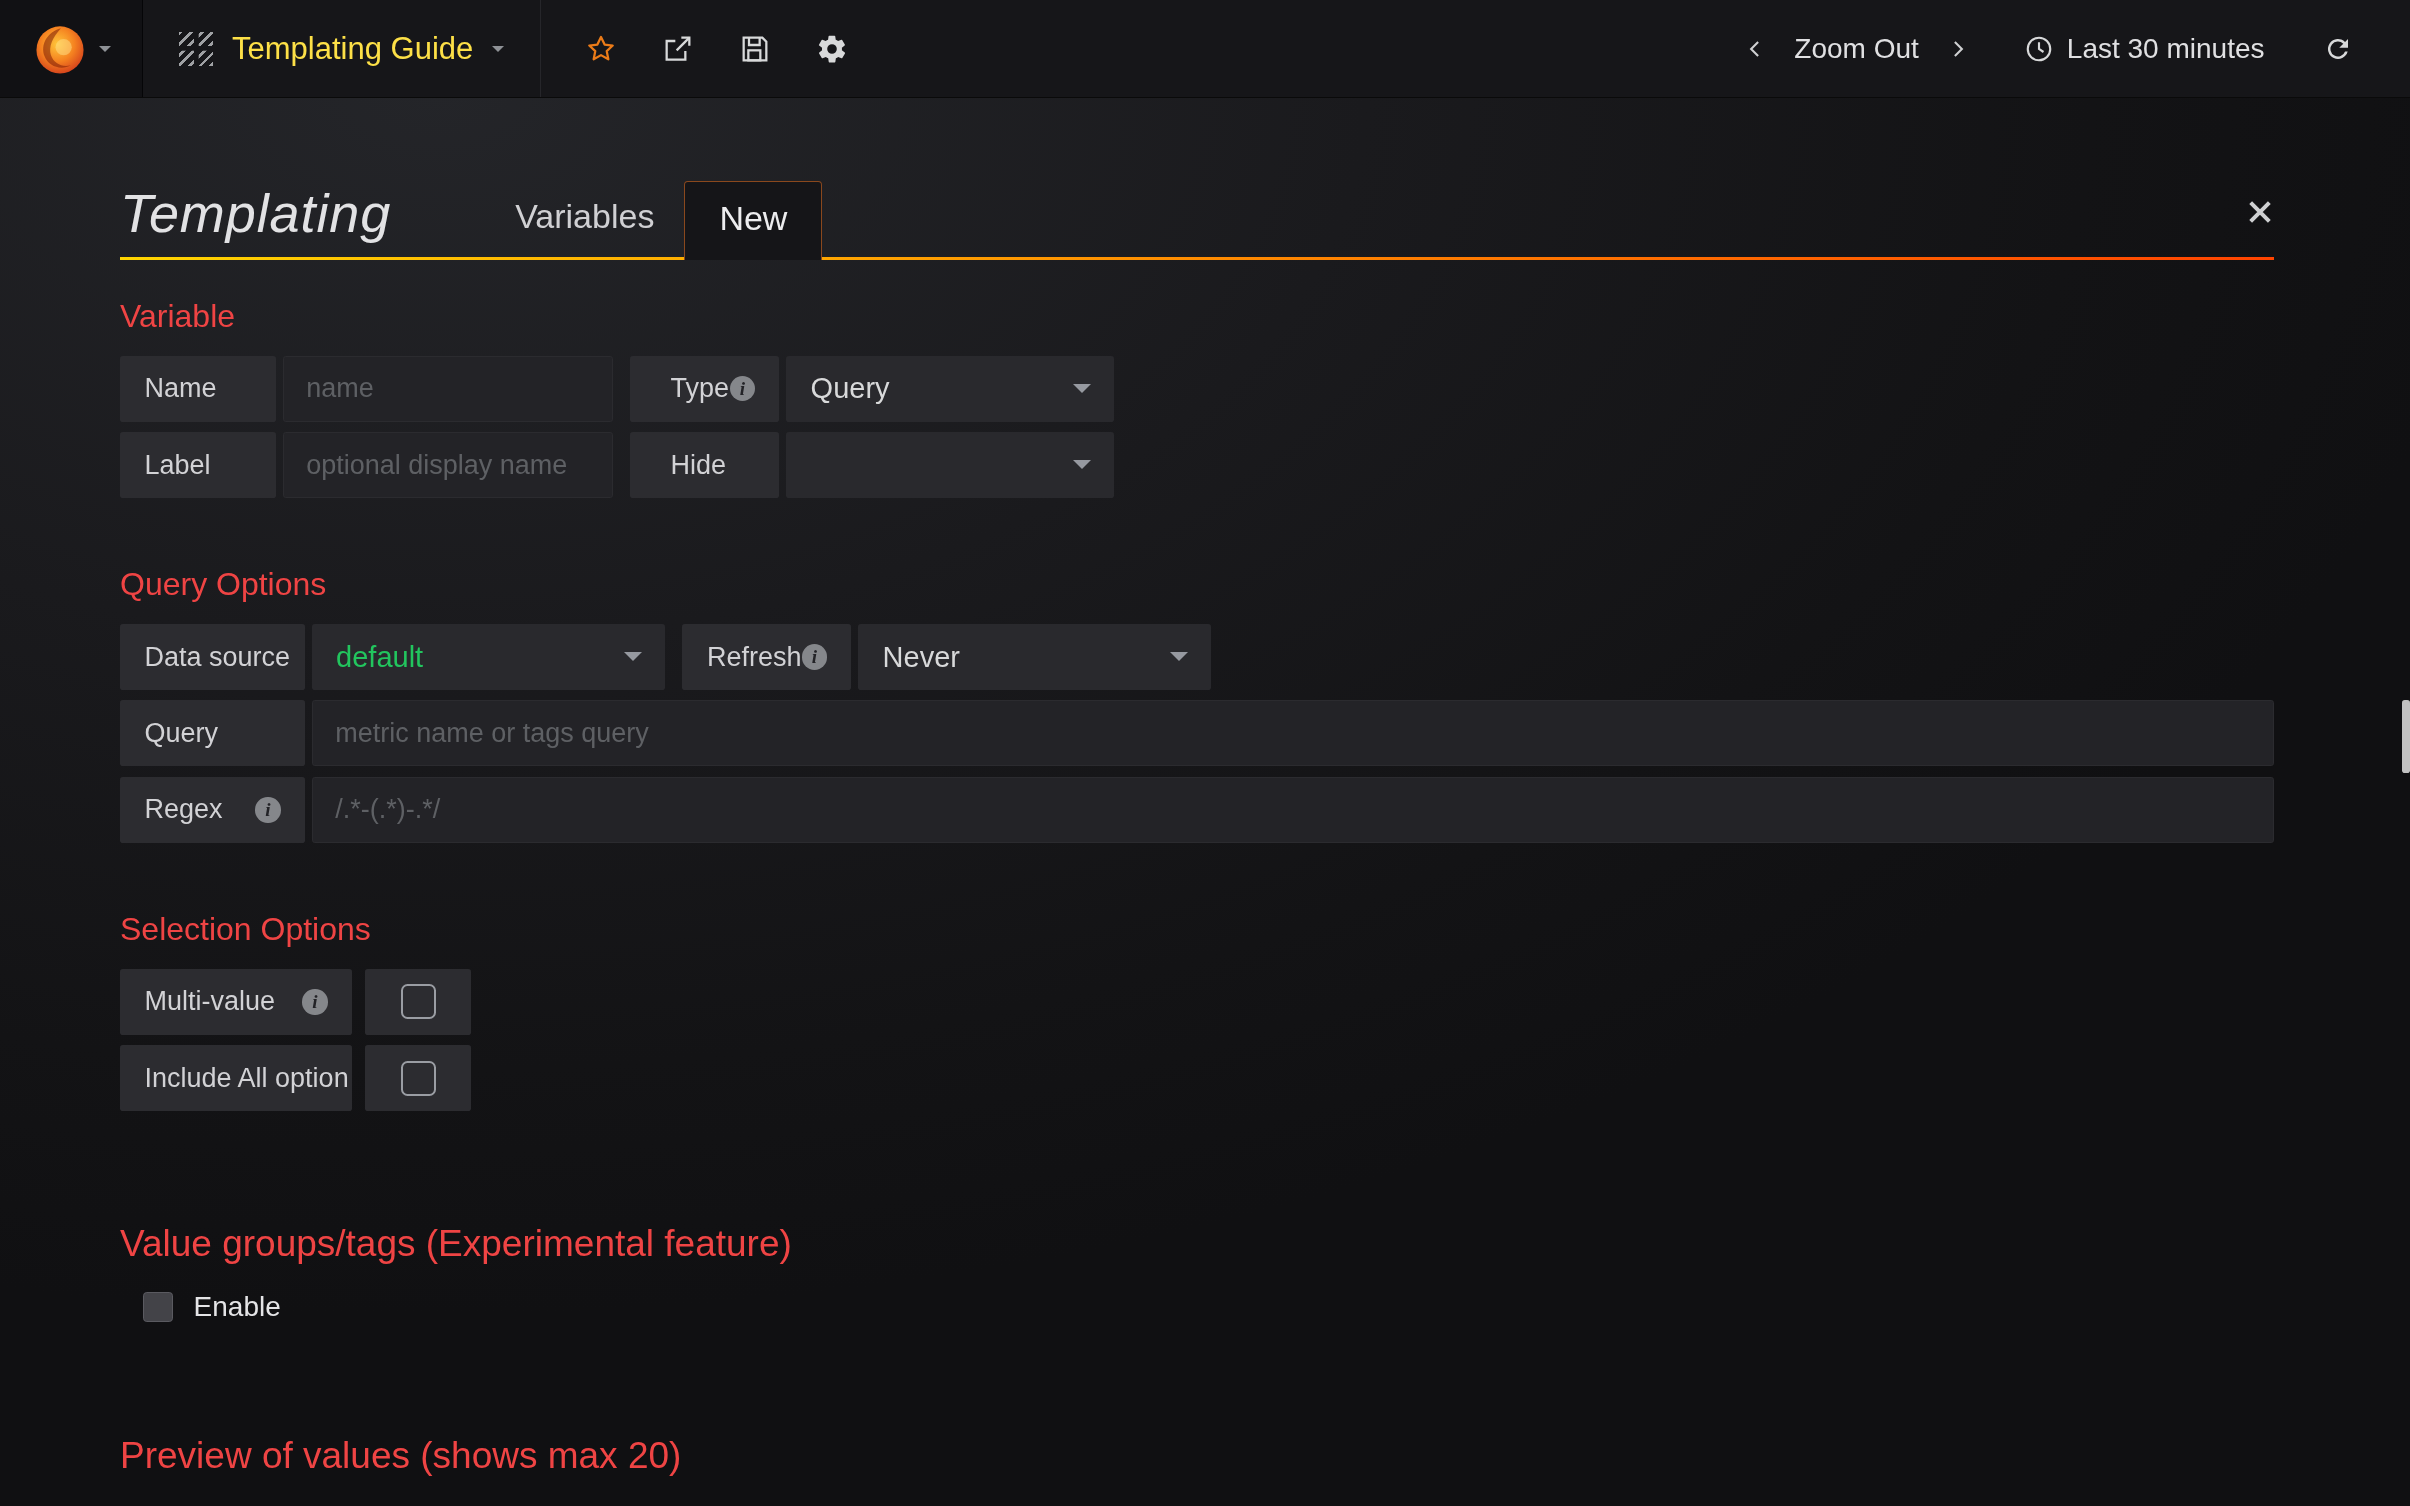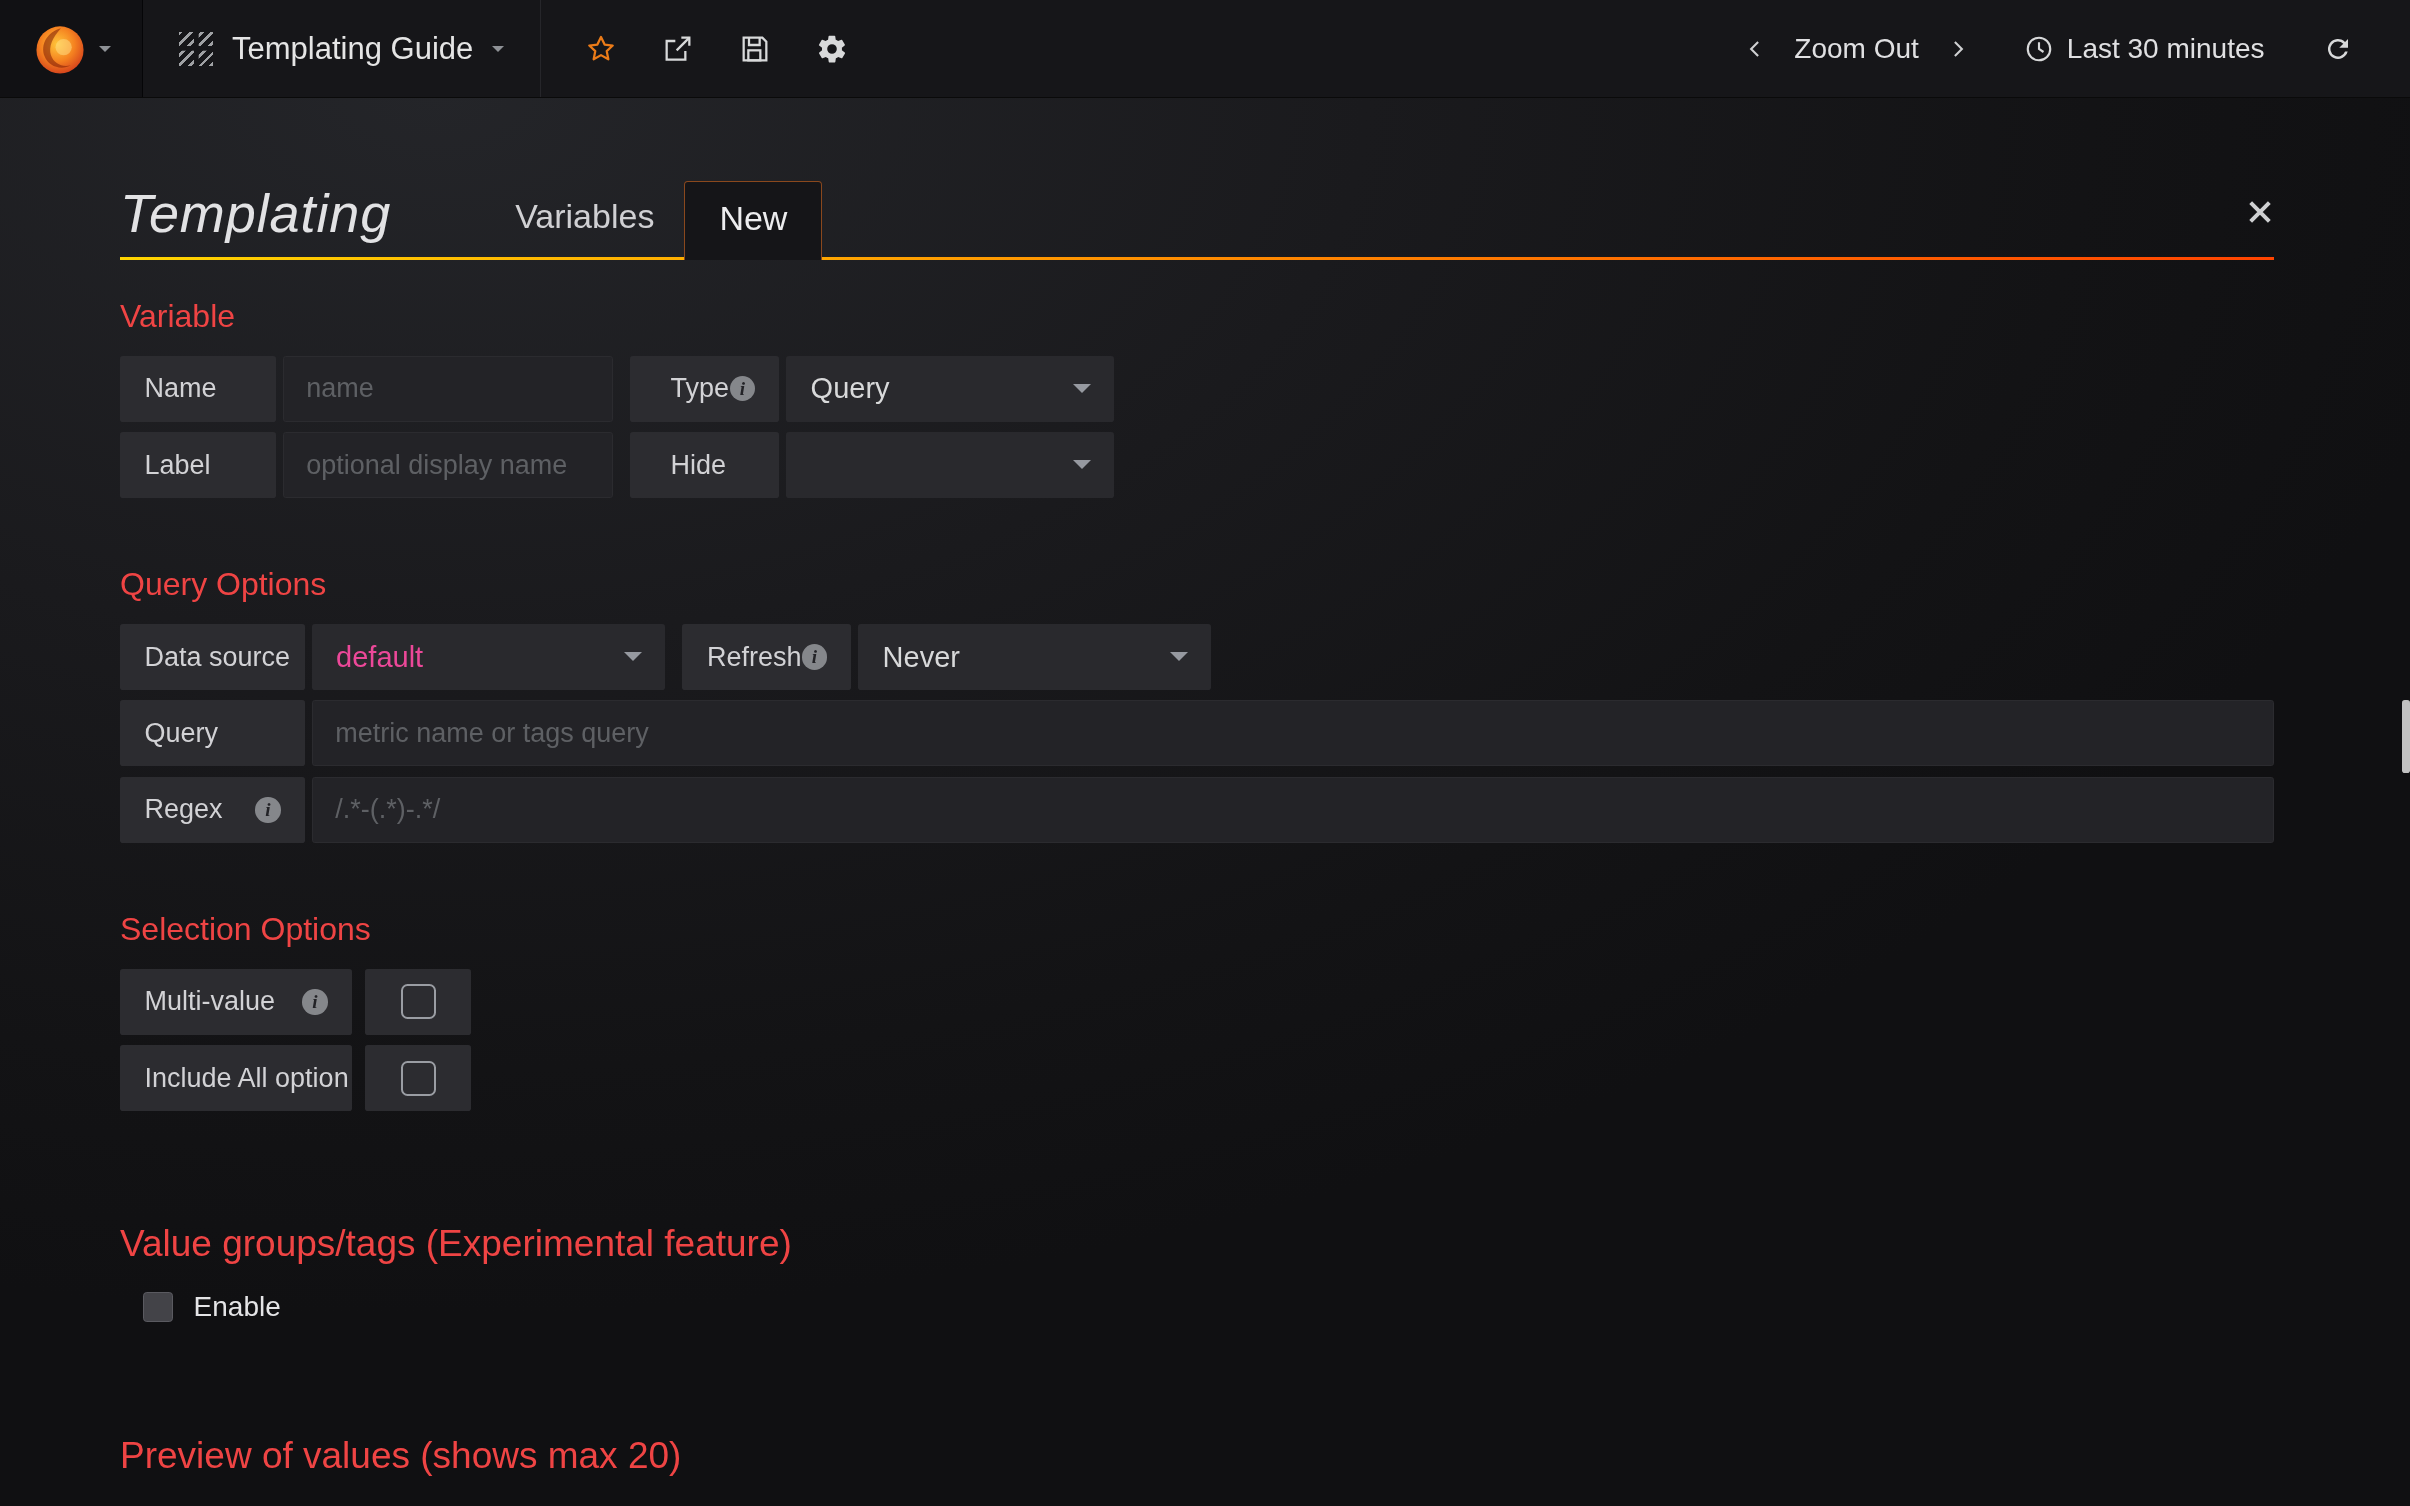--- a/index.html
+++ b/index.html
@@ -28,21 +28,21 @@
     display:flex; align-items:center; gap:19px; padding:0 36px;
     border-right:0.9px solid #26262a; cursor:pointer;
   }
   .dash-icon {
     width:34px; height:34px;
     background:
       linear-gradient(#161619,#161619) center/4.7px 100% no-repeat,
       linear-gradient(#161619,#161619) center/100% 4.7px no-repeat,
       repeating-linear-gradient(135deg, #9fa1a4 0 2.8px, rgba(0,0,0,0) 2.8px 7.5px);
   }
-  .dash-title { font-size:31px; color:#e5e5e5; white-space:nowrap; }
+  .dash-title { font-size:31px; color:#fde047; white-space:nowrap; }
 
   .nav-icons { display:flex; align-items:center; gap:43px; padding:0 43px; }
   .nav-icon-btn { width:34px; height:34px; display:flex; align-items:center; justify-content:center; cursor:pointer; }
   .nav-icon-btn svg { width:32px; height:32px; }
 
   .nav-spacer { flex:1; }
 
   .nav-right { display:flex; align-items:center; gap:24.5px; padding-right:56px; }
   .nav-right .label { font-size:28px; color:#e0e0e2; white-space:nowrap; cursor:pointer; }
   .chev-btn { width:28px; height:32px; display:flex; align-items:center; justify-content:center; cursor:pointer; }
@@ -271,21 +271,21 @@
       <span></span>
     </div>
   </div>
 
   
   <div class="section-heading mt-big">Query Options</div>
 
   <div class="gf-row">
     <span class="gf-label w-qopt2">Data source</span>
     <div class="gf-select md">
-      <span style="color:#ec4899">default</span>
+      <span style="color:#22c55e">default</span>
     </div>
     <span class="gf-label w-refresh group-gap">
       <span>Refresh</span>
       <span class="info-icon"></span>
     </span>
     <div class="gf-select md">
       <span>Never</span>
     </div>
   </div>
 

